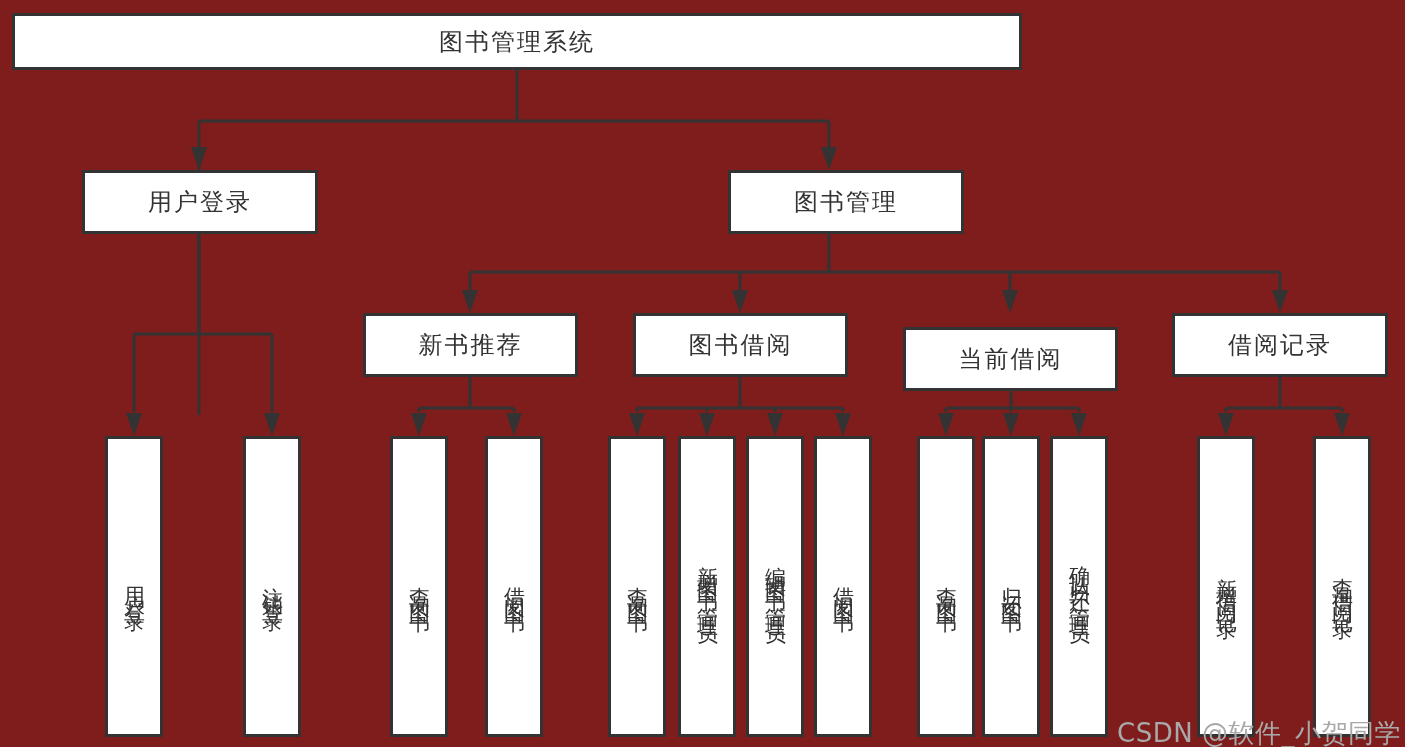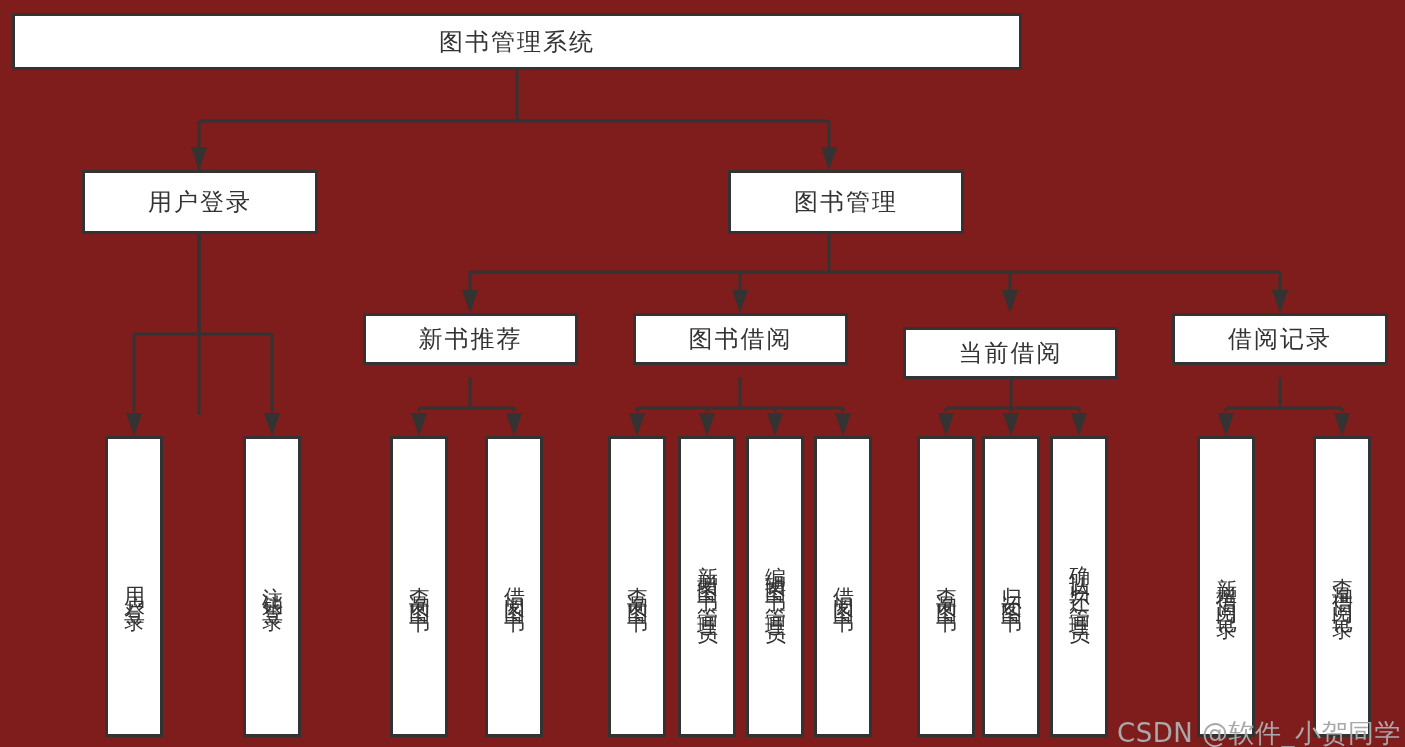--- a/index.html
+++ b/index.html
@@ -61,21 +61,21 @@
     height: 301px;
   }
   .lvl2 {
     top: 170px;
     width: 236px;
     height: 64px;
   }
   .lvl3 {
     top: 313px;
     width: 215px;
-    height: 52px;
+    height: 64px;
   }
   #watermark {
     position: absolute;
     right: 4px;
     top: 716px;
     font-size: 26px;
     letter-spacing: 0.5px;
     color: #a9a9a9;
     z-index: 5;
     white-space: nowrap;

